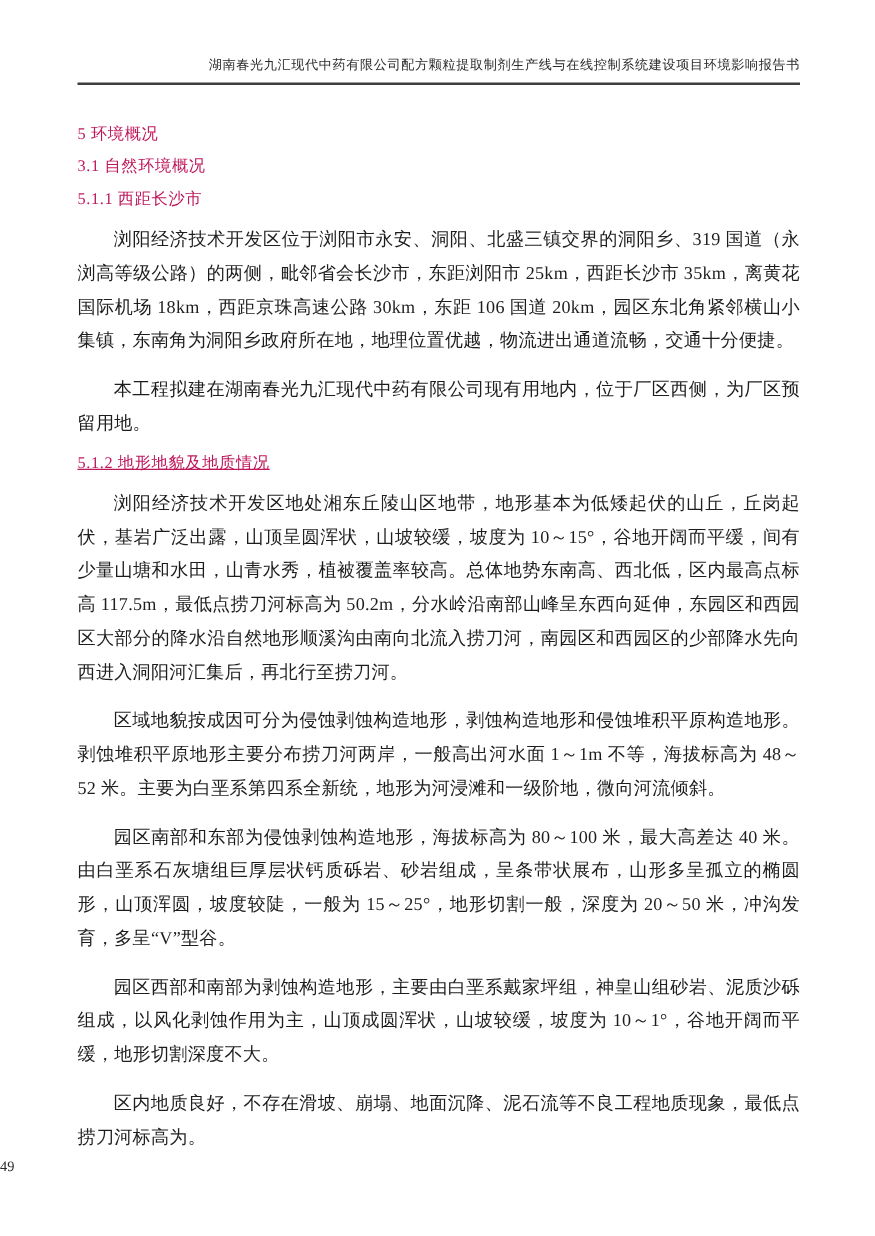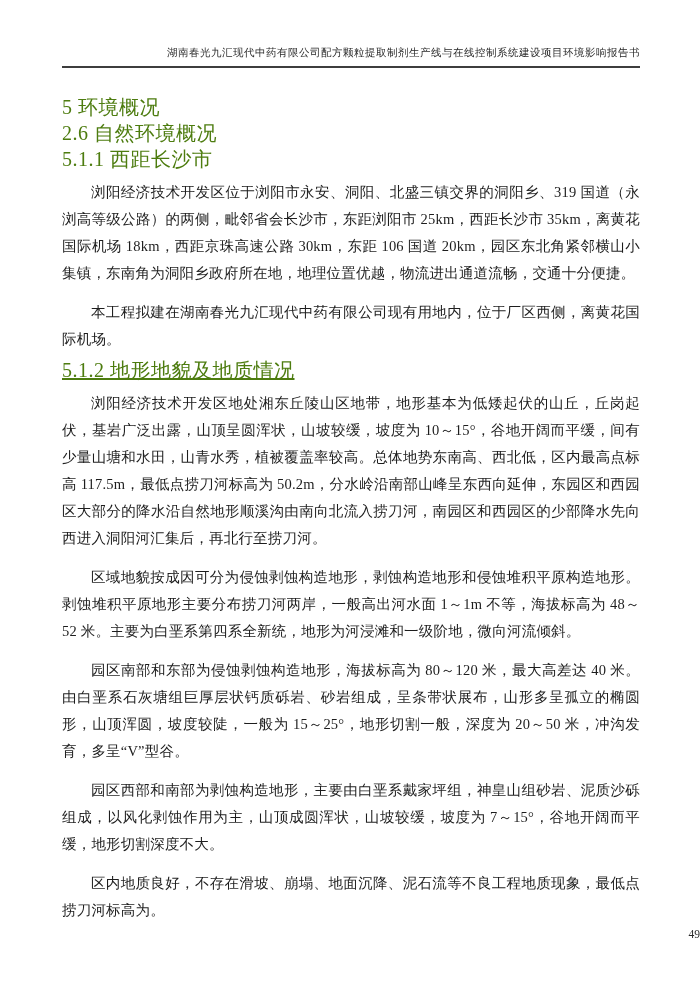--- a/index.html
+++ b/index.html
@@ -35,24 +35,24 @@
     letter-spacing: 0.5px;
     white-space: nowrap;
   }
   .content {
     position: absolute;
     top: 92px;
     left: 62px;
     width: 578px;
   }
   .heading {
-    font-size: 20px;
+    font-size: 13px;
     line-height: 16px;
     font-weight: normal;
-    color: #4d7c0f;
+    color: #be185d;
     margin: 0 0 10px 0;
     letter-spacing: 0.5px;
   }
   .heading.first {
     margin-top: 7px;
   }
   .heading.sub {
     margin-top: 9px;
     text-decoration: underline;
   }
@@ -63,58 +63,58 @@
     text-indent: 2em;
     margin: 12px 0 5px 0;
     color: #1d1d1d;
     letter-spacing: 0.2px;
   }
   .footer {
     position: absolute;
     top: 924px;
     left: 0;
     width: 100%;
-    text-align: right;
+    text-align: left;
   }
   .page-number {
     font-size: 11.5px;
     color: #2a2a2a;
     font-family: "Liberation Serif", "DejaVu Serif", serif;
   }
 </style>
 </head>
 <body>
 
 <div class="page">
 
   <div class="doc-header">
     <span class="header-title">湖南春光九汇现代中药有限公司配方颗粒提取制剂生产线与在线控制系统建设项目环境影响报告书</span>
   </div>
 
   <div class="content">
 
     <h1 class="heading first">5  环境概况</h1>
 
-    <h2 class="heading">2.6 自然环境概况</h2>
+    <h2 class="heading">3.1 自然环境概况</h2>
 
     <h3 class="heading">5.1.1  西距长沙市</h3>
 
     <p class="para">浏阳经济技术开发区位于浏阳市永安、洞阳、北盛三镇交界的洞阳乡、319 国道（永浏高等级公路）的两侧，毗邻省会长沙市，东距浏阳市 25km，西距长沙市 35km，离黄花国际机场 18km，西距京珠高速公路 30km，东距 106 国道 20km，园区东北角紧邻横山小集镇，东南角为洞阳乡政府所在地，地理位置优越，物流进出通道流畅，交通十分便捷。</p>
 
-    <p class="para">本工程拟建在湖南春光九汇现代中药有限公司现有用地内，位于厂区西侧，离黄花国际机场。</p>
+    <p class="para">本工程拟建在湖南春光九汇现代中药有限公司现有用地内，位于厂区西侧，为厂区预留用地。</p>
 
     <h3 class="heading sub">5.1.2  地形地貌及地质情况</h3>
 
     <p class="para">浏阳经济技术开发区地处湘东丘陵山区地带，地形基本为低矮起伏的山丘，丘岗起伏，基岩广泛出露，山顶呈圆浑状，山坡较缓，坡度为 10～15°，谷地开阔而平缓，间有少量山塘和水田，山青水秀，植被覆盖率较高。总体地势东南高、西北低，区内最高点标高 117.5m，最低点捞刀河标高为 50.2m，分水岭沿南部山峰呈东西向延伸，东园区和西园区大部分的降水沿自然地形顺溪沟由南向北流入捞刀河，南园区和西园区的少部降水先向西进入洞阳河汇集后，再北行至捞刀河。</p>
 
     <p class="para">区域地貌按成因可分为侵蚀剥蚀构造地形，剥蚀构造地形和侵蚀堆积平原构造地形。剥蚀堆积平原地形主要分布捞刀河两岸，一般高出河水面 1～1m 不等，海拔标高为 48～52 米。主要为白垩系第四系全新统，地形为河浸滩和一级阶地，微向河流倾斜。</p>
 
-    <p class="para">园区南部和东部为侵蚀剥蚀构造地形，海拔标高为 80～120 米，最大高差达 40 米。由白垩系石灰塘组巨厚层状钙质砾岩、砂岩组成，呈条带状展布，山形多呈孤立的椭圆形，山顶浑圆，坡度较陡，一般为 15～25°，地形切割一般，深度为 20～50 米，冲沟发育，多呈“V”型谷。</p>
+    <p class="para">园区南部和东部为侵蚀剥蚀构造地形，海拔标高为 80～100 米，最大高差达 40 米。由白垩系石灰塘组巨厚层状钙质砾岩、砂岩组成，呈条带状展布，山形多呈孤立的椭圆形，山顶浑圆，坡度较陡，一般为 15～25°，地形切割一般，深度为 20～50 米，冲沟发育，多呈“V”型谷。</p>
 
-    <p class="para">园区西部和南部为剥蚀构造地形，主要由白垩系戴家坪组，神皇山组砂岩、泥质沙砾组成，以风化剥蚀作用为主，山顶成圆浑状，山坡较缓，坡度为 7～15°，谷地开阔而平缓，地形切割深度不大。</p>
+    <p class="para">园区西部和南部为剥蚀构造地形，主要由白垩系戴家坪组，神皇山组砂岩、泥质沙砾组成，以风化剥蚀作用为主，山顶成圆浑状，山坡较缓，坡度为 10～1°，谷地开阔而平缓，地形切割深度不大。</p>
 
     <p class="para">区内地质良好，不存在滑坡、崩塌、地面沉降、泥石流等不良工程地质现象，最低点捞刀河标高为。</p>
 
   </div>
 
   <div class="footer">
     <span class="page-number">49</span>
   </div>
 
 </div>

